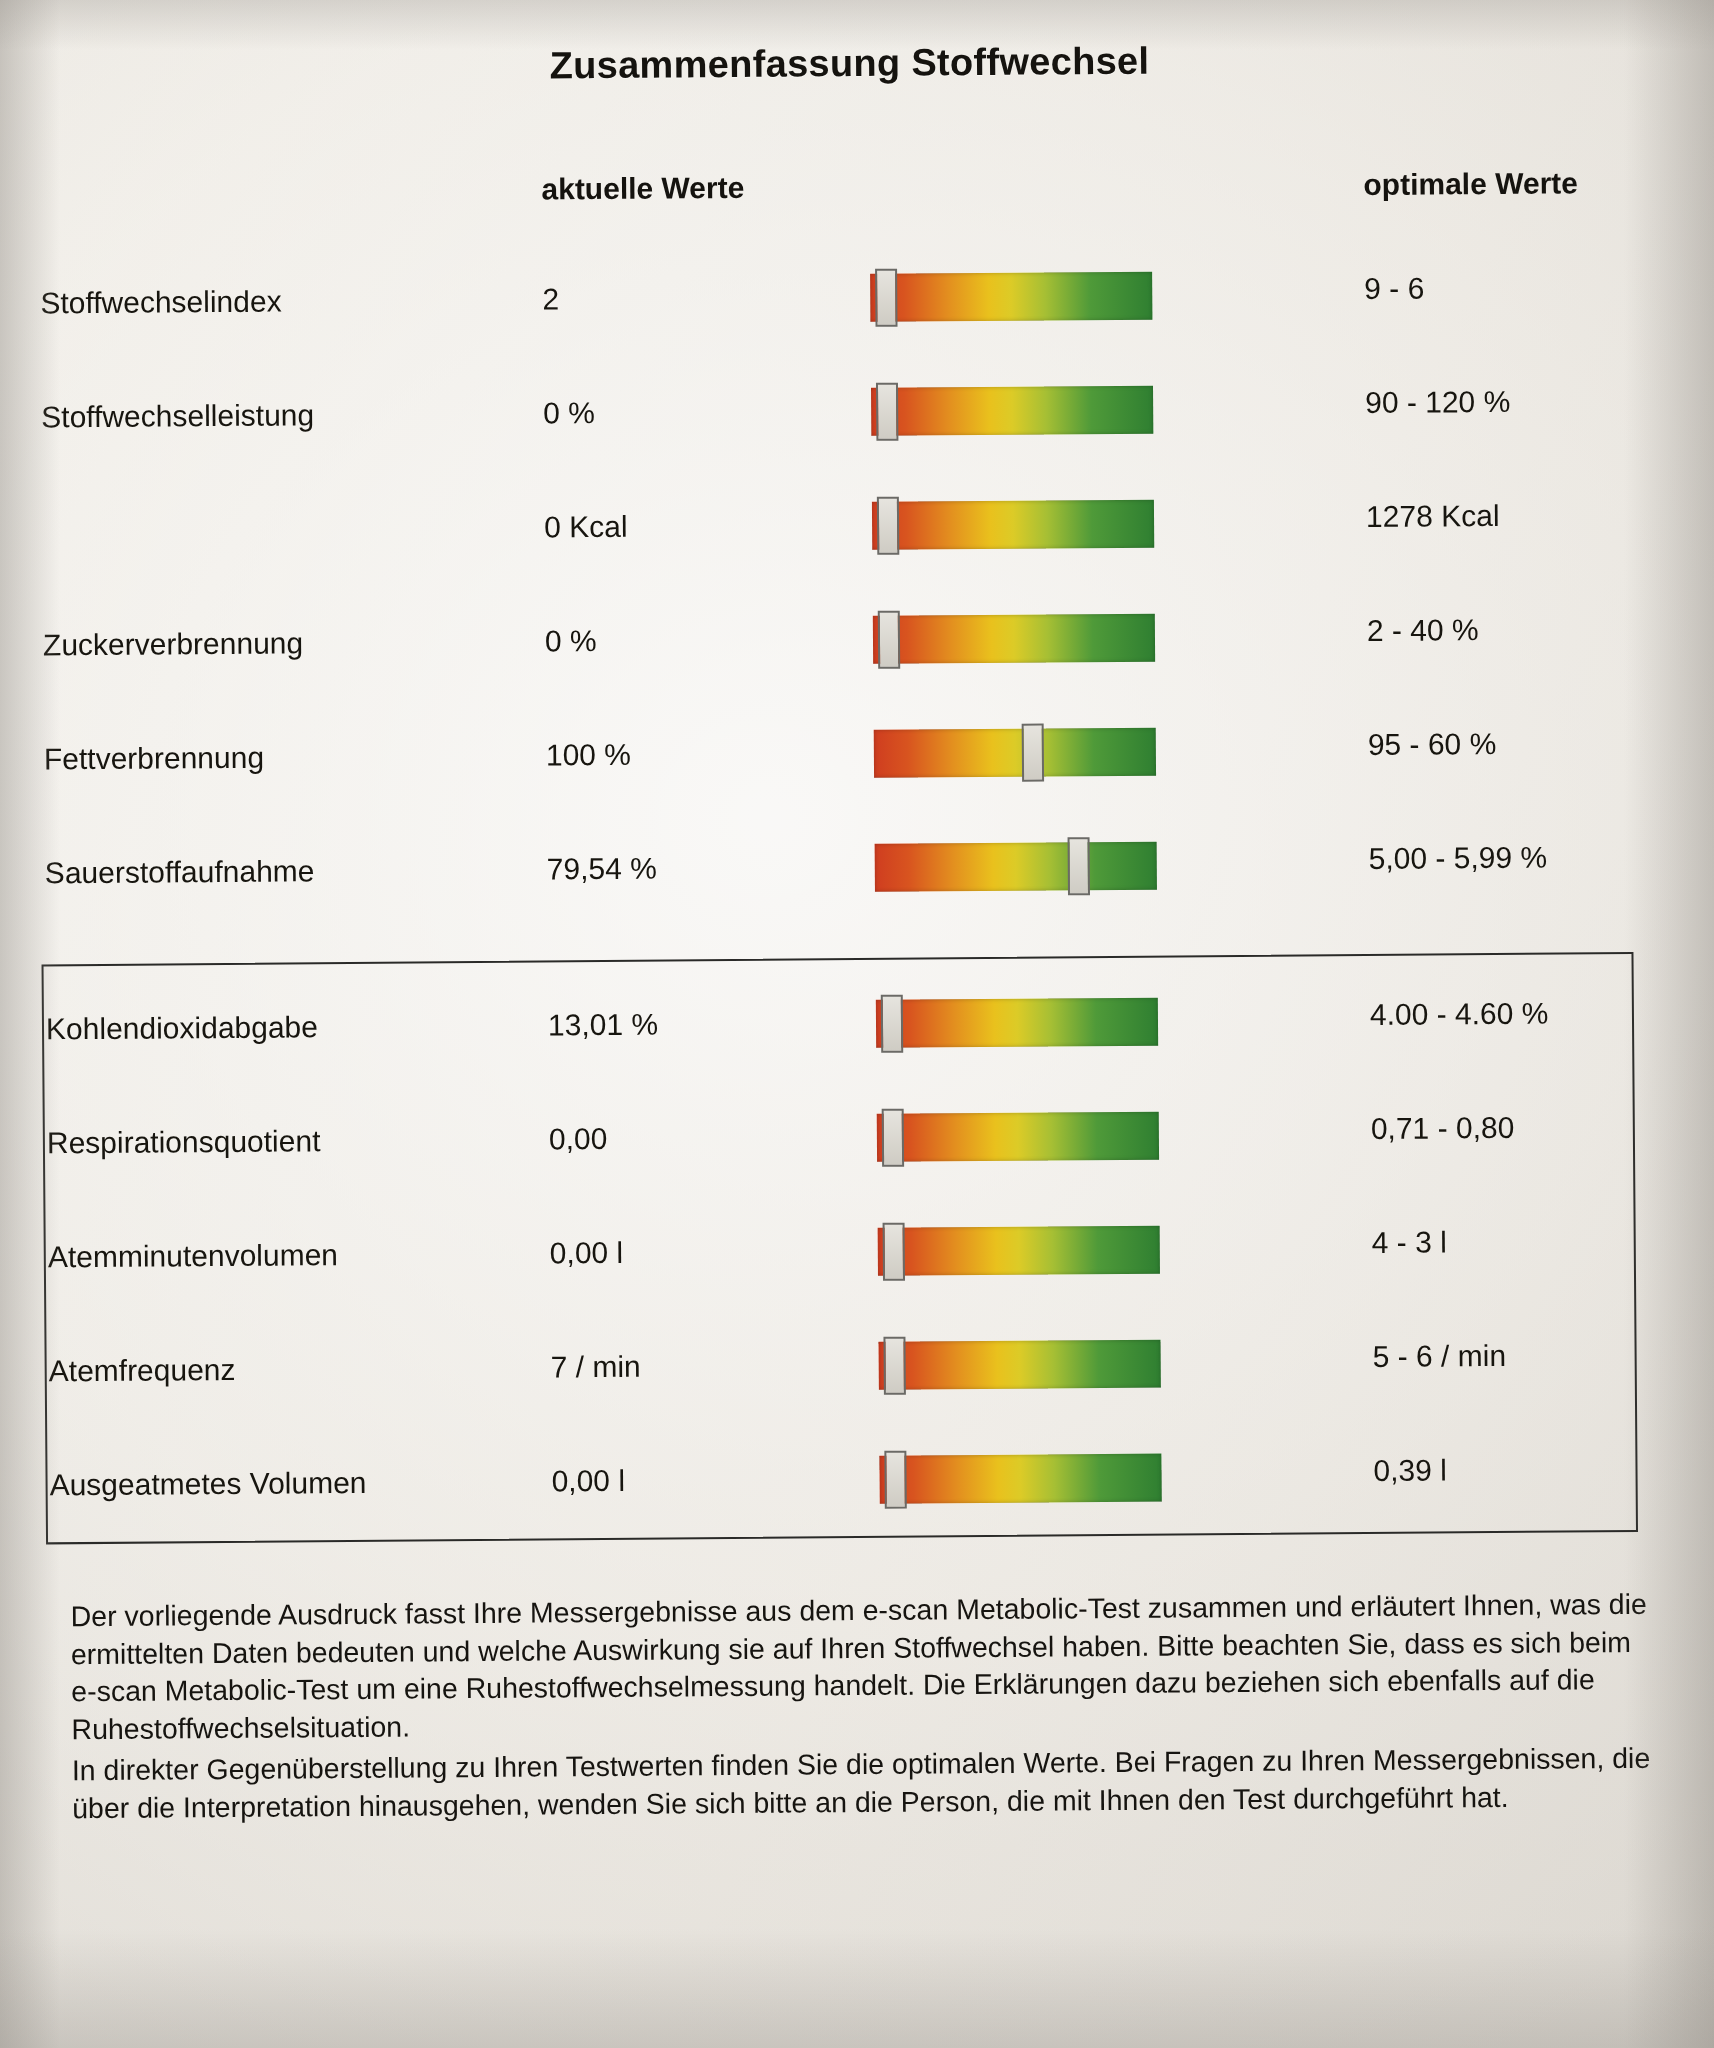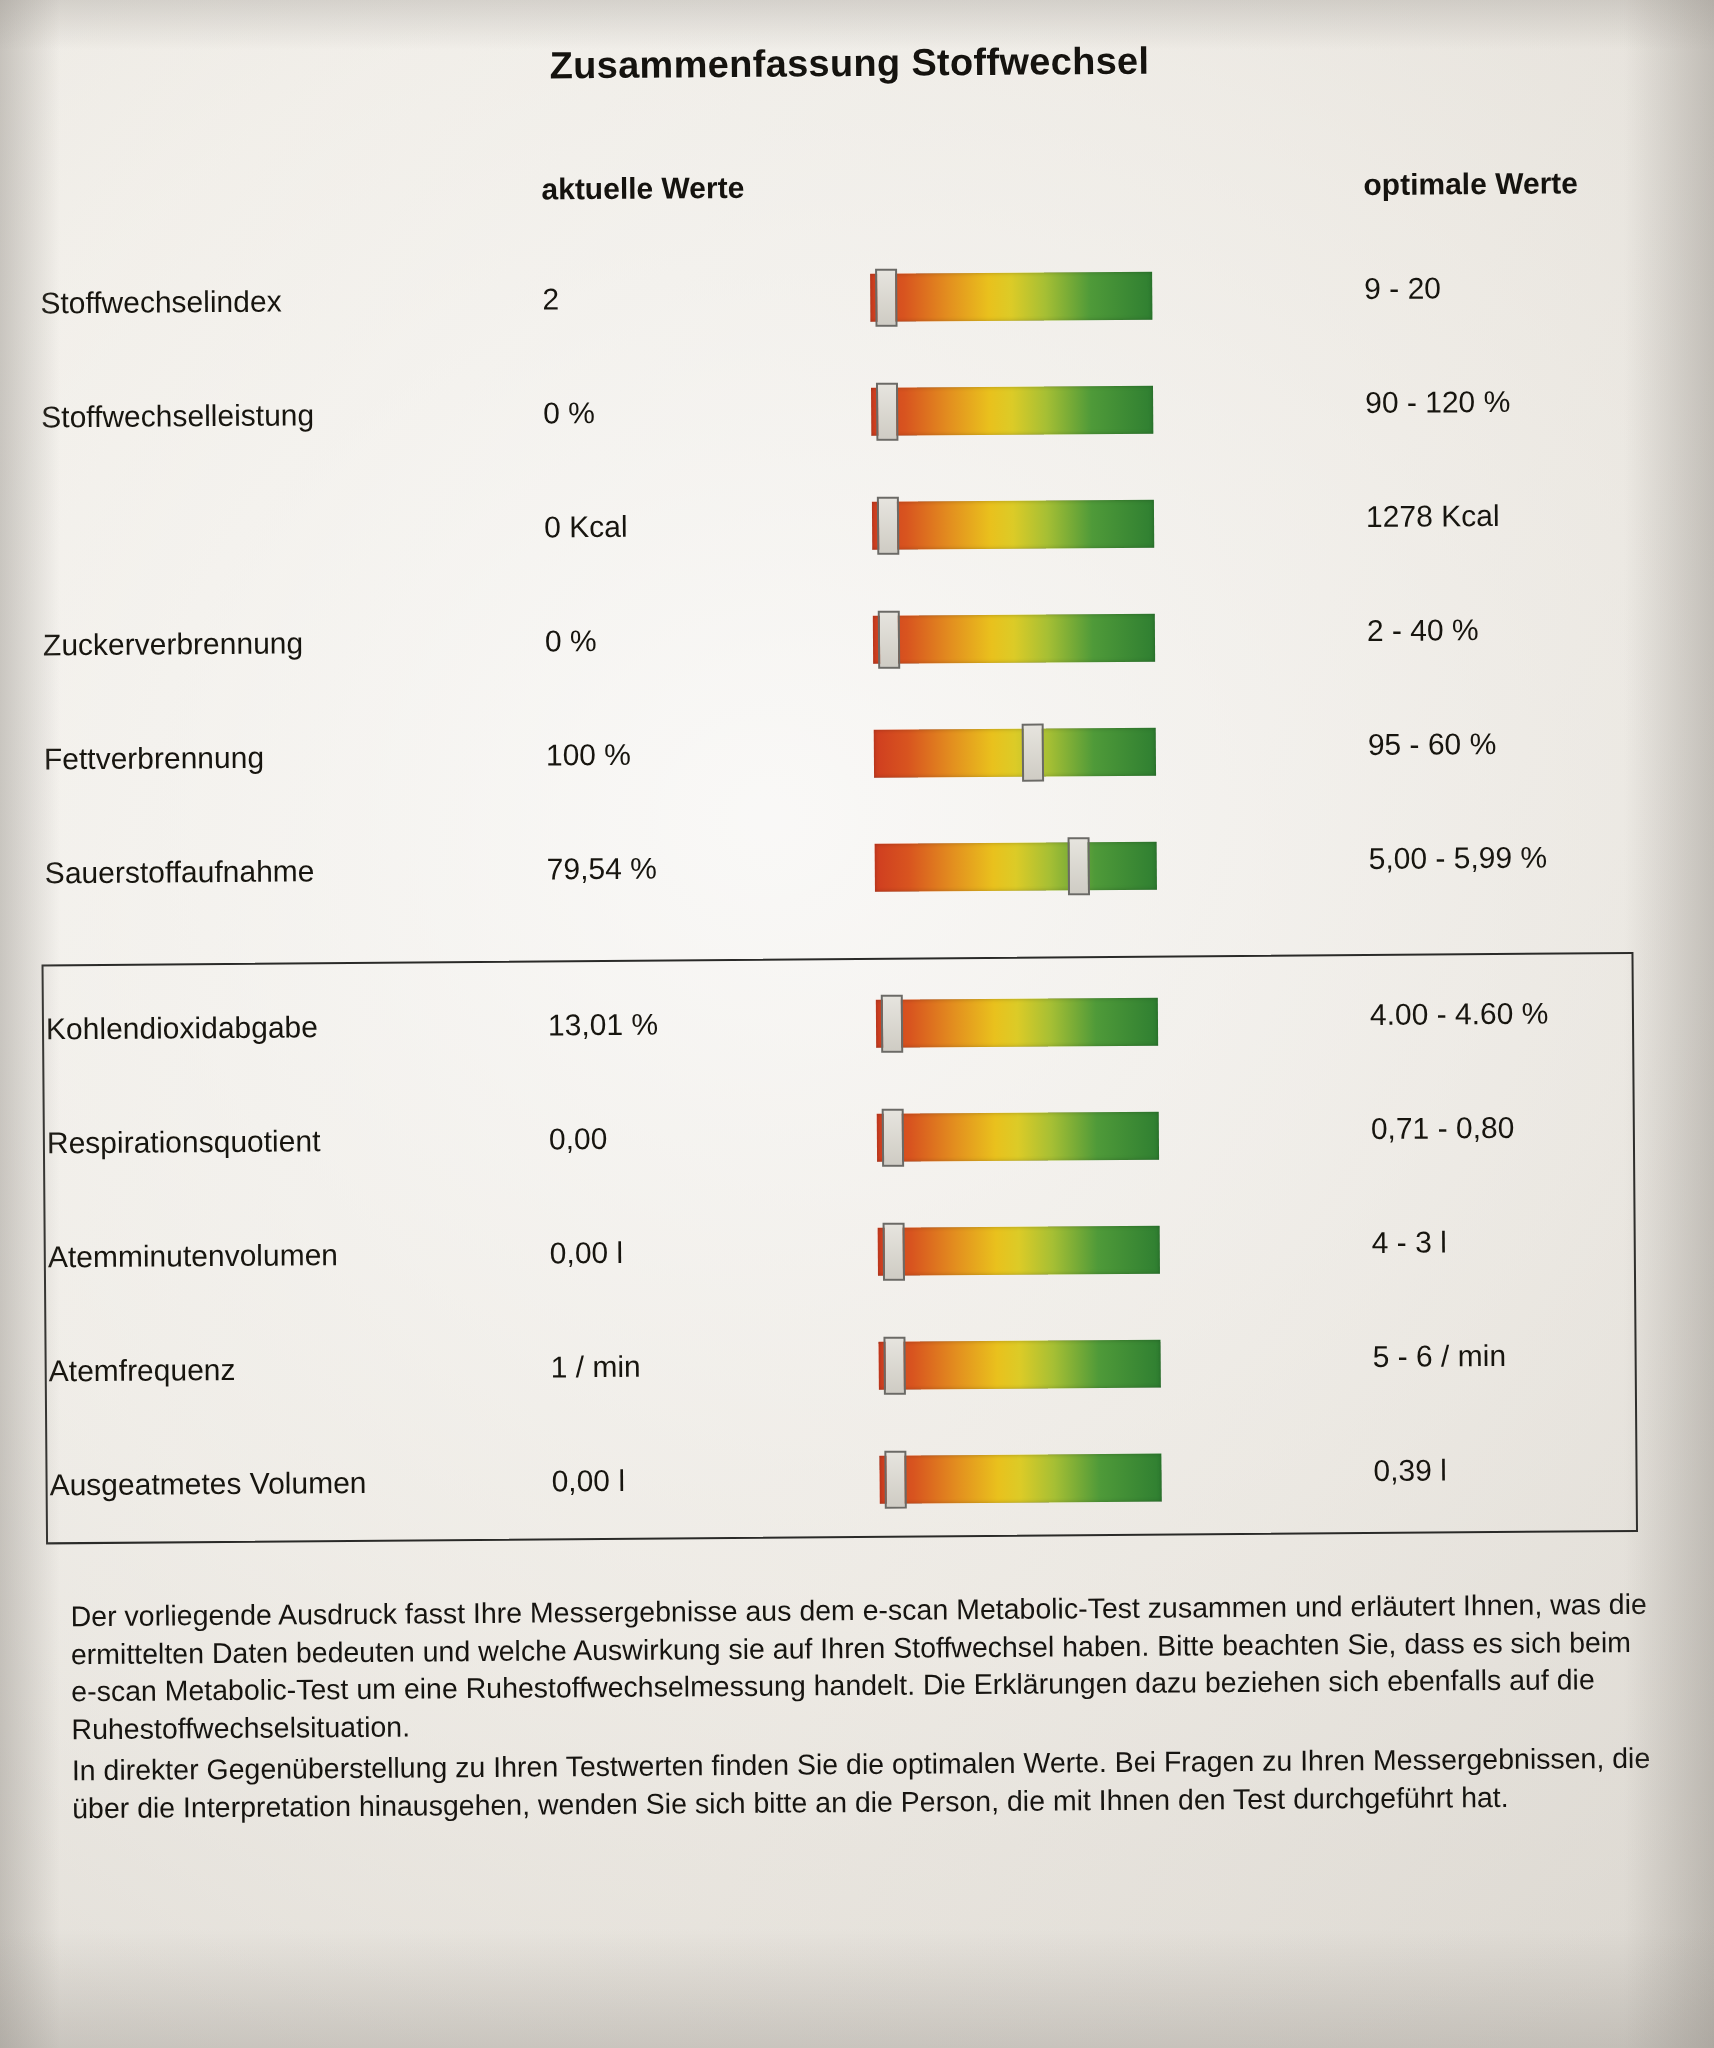--- a/index.html
+++ b/index.html
@@ -181,21 +181,21 @@
   <div class="col-head optimal">optimale Werte</div>
 
   <div class="rows">
 
     <div class="row">
       <div class="label">Stoffwechselindex</div>
       <div class="value">2</div>
       <div class="gauge">
         <div class="marker" style="left: 5.20737px;"></div>
       </div>
-      <div class="optimal">9 - 20</div>
+      <div class="optimal">9 - 6</div>
     </div>
 
     <div class="row">
       <div class="label">Stoffwechselleistung</div>
       <div class="value">0 %</div>
       <div class="gauge">
         <div class="marker" style="left: 5.20737px;"></div>
       </div>
       <div class="optimal">90 - 120 %</div>
     </div>
@@ -264,21 +264,21 @@
       <div class="label">Atemminutenvolumen</div>
       <div class="value">0,00 l</div>
       <div class="gauge">
         <div class="marker" style="left: 5.20736px;"></div>
       </div>
       <div class="optimal">4 - 3 l</div>
     </div>
 
     <div class="row">
       <div class="label">Atemfrequenz</div>
-      <div class="value">1 / min</div>
+      <div class="value">7 / min</div>
       <div class="gauge">
         <div class="marker" style="left: 5.20737px;"></div>
       </div>
       <div class="optimal">5 - 6 / min</div>
     </div>
 
     <div class="row">
       <div class="label">Ausgeatmetes Volumen</div>
       <div class="value">0,00 l</div>
       <div class="gauge">

